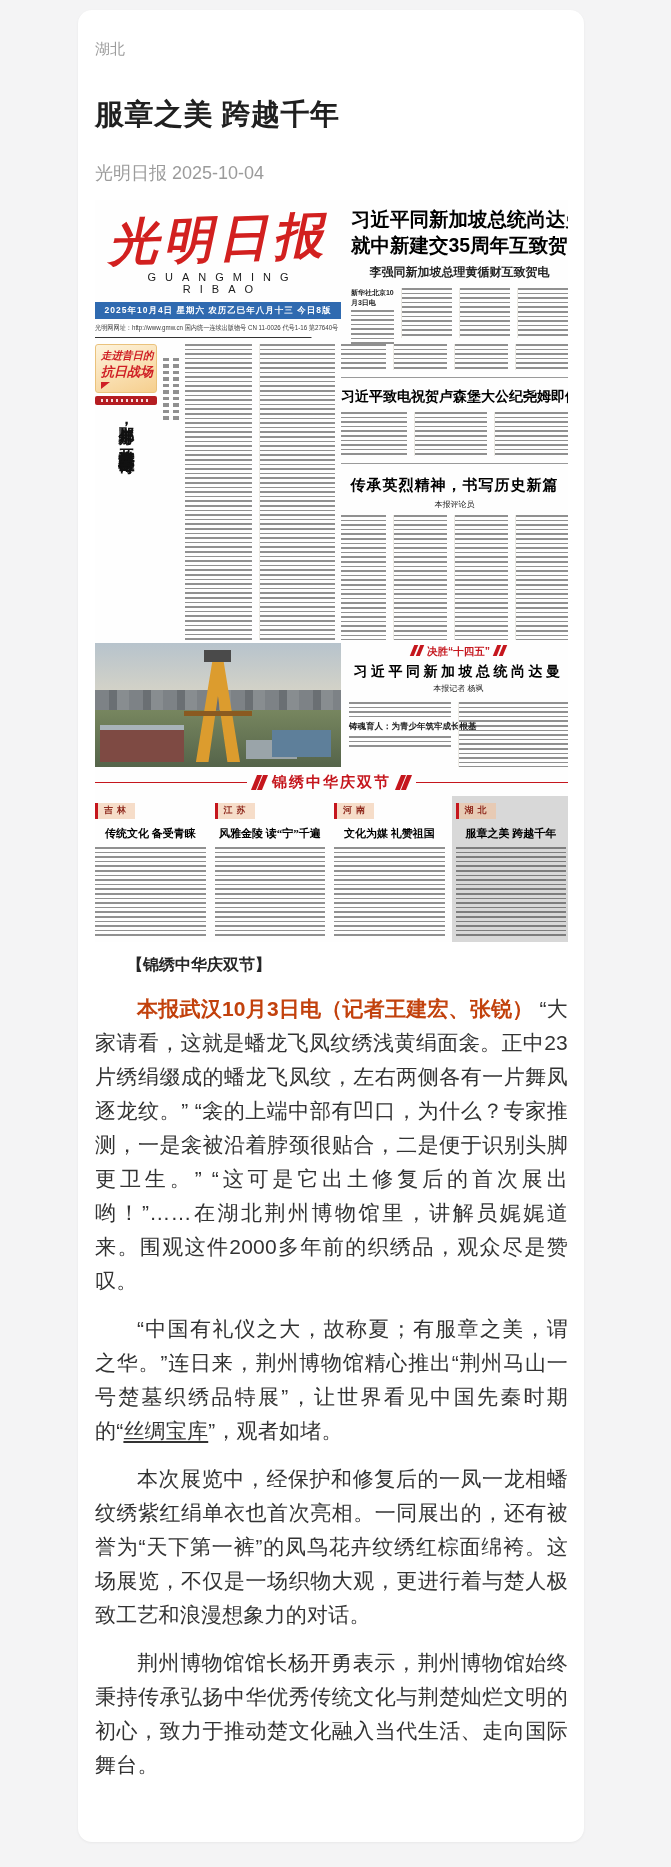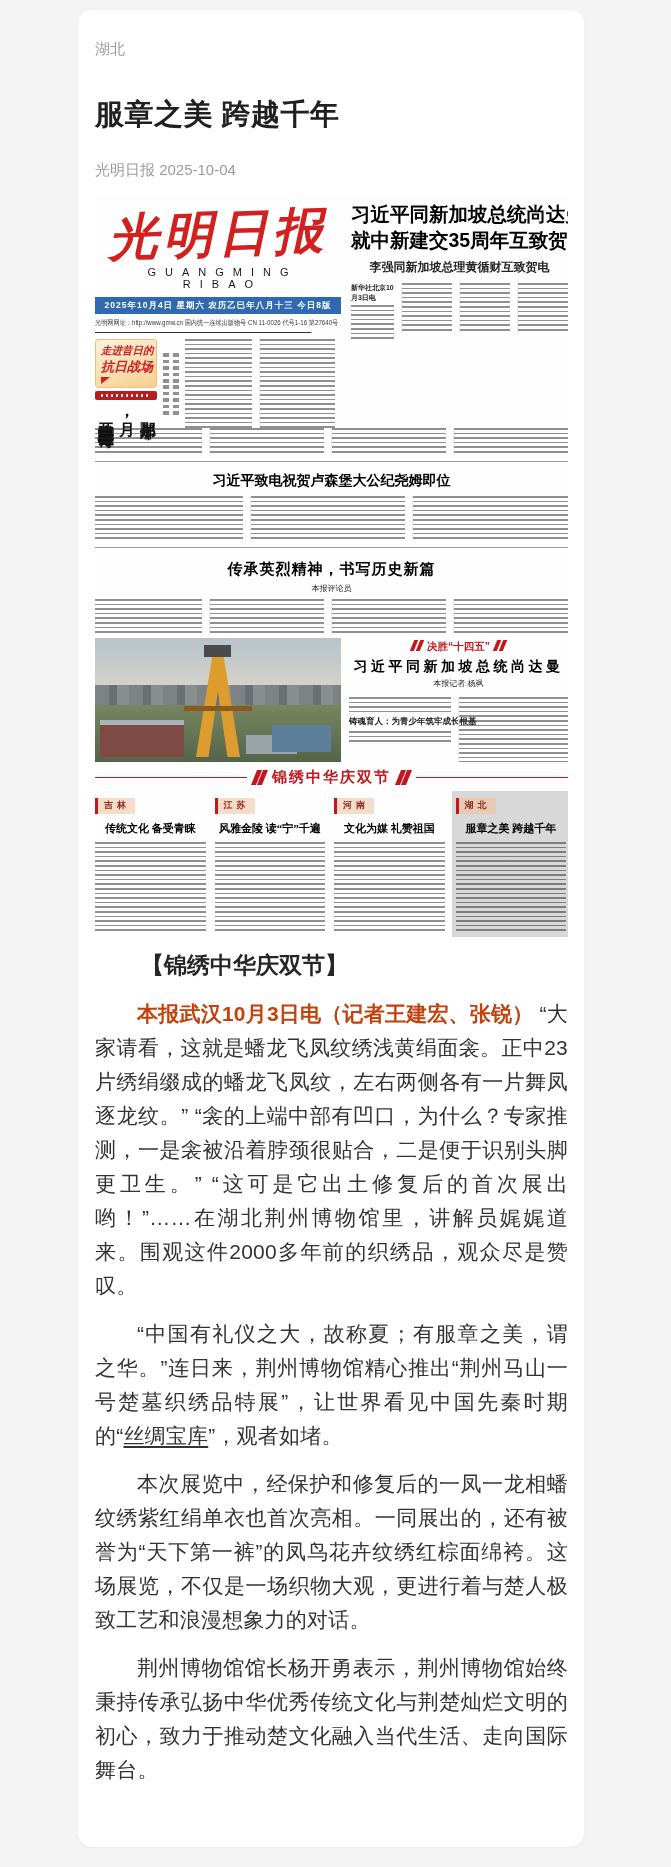--- a/index.html
+++ b/index.html
@@ -1,21 +1,21 @@
 <!DOCTYPE html>
 <html><head>
 <meta charset="utf-8">
 <style>
   html,body{margin:0;padding:0;width:671px;height:1867px;overflow:hidden;background:#f4f4f5;
     font-family:"Liberation Sans","DejaVu Sans",sans-serif;}
   .card{box-sizing:border-box;width:506px;margin:10px 0 0 78px;background:#fff;border-radius:14px;
     padding:30px 16px 60px 17px;box-shadow:0 1px 3px rgba(0,0,0,.05);}
   .category{font-size:15px;color:#9b9b9b;margin-bottom:36px;}
   .title{font-size:29px;font-weight:700;color:#202020;margin:0 0 26px 0;letter-spacing:.5px;}
-  .meta1{font-size:15px;color:#9b9b9b;margin-bottom:15px;}
+  .meta1{font-size:18px;color:#9b9b9b;margin-bottom:15px;}
   .meta2{font-size:15px;color:#8a8a8a;margin-bottom:16px;}
 
   
   .np{position:relative;width:473px;height:742px;background:#fefefe;color:#222;overflow:hidden;}
   .serif{font-family:"Liberation Serif","DejaVu Serif",serif;}
   .ft{background-image:repeating-linear-gradient(180deg,rgba(35,35,35,.5) 0 1.6px,transparent 1.6px 4.6px);}
   .cols{display:flex;gap:7px;}
   .cols>div{flex:1;min-width:0;}
   .cols>div+div{border-left:1px solid #eceae4;padding-left:7px;}
   .cols .ft{height:100%;}
@@ -29,21 +29,21 @@
   .np-pinyin{font-size:11px;letter-spacing:9px;color:#1a1a1a;margin:7px 0 0 9px;}
   .np-datebar{background:#2f6ab0;color:#fff;font-size:8.5px;font-weight:bold;letter-spacing:1px;
     padding:2.5px 0;margin-top:7px;white-space:nowrap;overflow:hidden;}
   .np-info{font-size:7px;color:#3a3a3a;margin-top:4px;padding-bottom:4px;border-bottom:1.5px solid #333;
     white-space:nowrap;transform:scaleX(.88);transform-origin:left;}
   .np-lead{flex:1;padding:6px 0 0 10px;min-width:0;}
   .np-h1{font-size:19.5px;font-weight:900;line-height:1.35;text-align:center;white-space:nowrap;color:#000;}
   .np-sub{font-size:12px;font-weight:bold;text-align:center;margin-top:5px;white-space:nowrap;}
   .np-lead-cols{height:50px;margin-top:7px;}
 
-  .np-mid{display:flex;height:296px;margin-top:2px;flex-direction:column;}
+  .np-mid{display:flex;height:296px;margin-top:2px;}
   .np-left{width:52%;display:flex;gap:6px;box-sizing:border-box;padding-right:6px;}
   .np-colA{width:62px;flex:none;display:flex;flex-direction:column;}
   .promo{background:linear-gradient(160deg,#fdf3dc,#f6cf8e);border:1px solid #eac27c;border-radius:3px;
     padding:4px 3px 3px 5px;}
   .promo-l1{color:#cf1f25;font-weight:900;font-style:italic;font-size:10.5px;white-space:nowrap;}
   .promo-l2{color:#cf1f25;font-weight:900;font-style:italic;font-size:13px;white-space:nowrap;}
   .promo-arrow{width:0;height:0;border-top:7px solid #cf1f25;border-right:9px solid transparent;margin-top:1px;}
   .promo-strip{background:#b51d22;height:9px;border-radius:2px;margin-top:3px;
     background-image:repeating-linear-gradient(90deg,rgba(255,255,255,.85) 0 2px,transparent 2px 5px);
     background-size:80% 3px;background-repeat:no-repeat;background-position:center;}
@@ -96,21 +96,21 @@
   .reg{flex:1;min-width:0;box-sizing:border-box;}
   .reg.hl{background:#d8d8d8;padding:3px 4px;margin:-3px -2px 0;}
   .reg-label{display:inline-block;background:#f6ddc9;border-left:3px solid #c5161d;
     color:#8f2a1e;font-weight:bold;font-size:9px;letter-spacing:4px;padding:1.5px 5px 1.5px 6px;}
   .reg.hl .reg-label{background:#e7cab4;}
   .reg-h{font-size:11px;font-weight:900;text-align:center;white-space:nowrap;margin:7px 0 6px;color:#000;}
   .regbody{height:92px;}
 
   
   .article{margin-top:13px;color:#333;}
-  .article h2{font-size:23px;font-weight:700;color:#262626;margin:0 0 16px 0;text-indent:2em;}
+  .article h2{font-size:16px;font-weight:700;color:#262626;margin:0 0 16px 0;text-indent:2em;}
   .article p{margin:14px 0 0 0;font-size:21px;line-height:34px;text-align:justify;text-indent:2em;
     letter-spacing:.2px;}
   .article b{font-weight:700;color:#c2410c;}
   .u{text-decoration:underline;text-underline-offset:3px;}
 </style>
 </head>
 <body>
 
 <div class="card">
   <div class="category">湖北</div>

